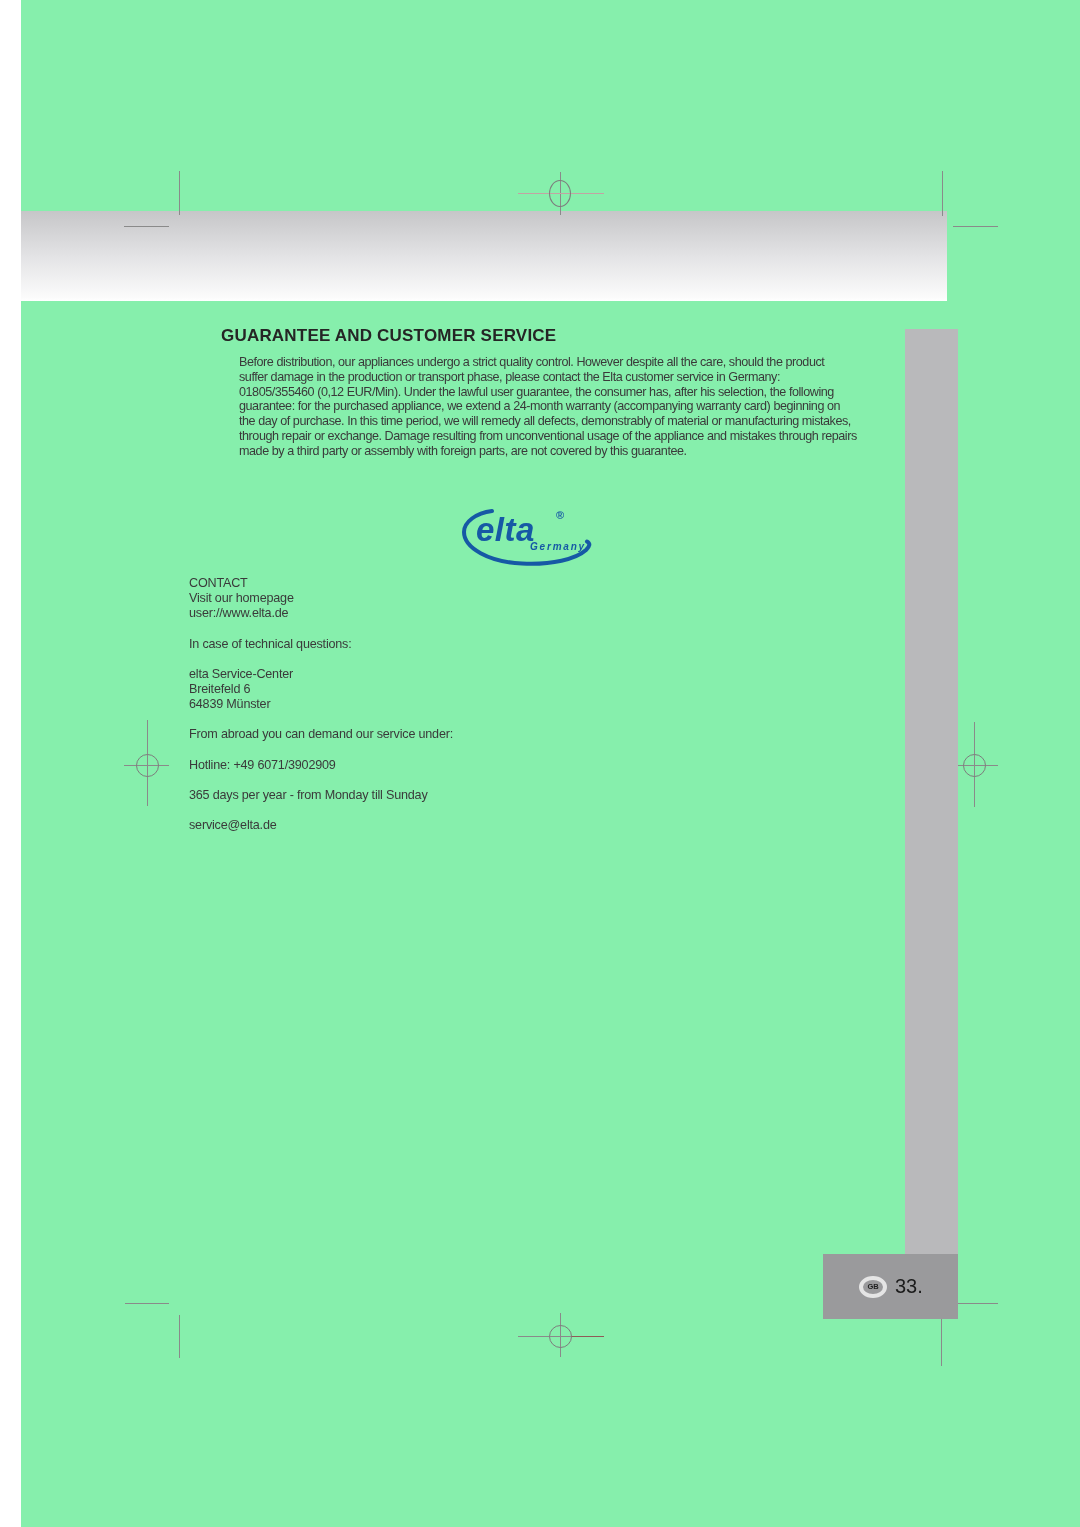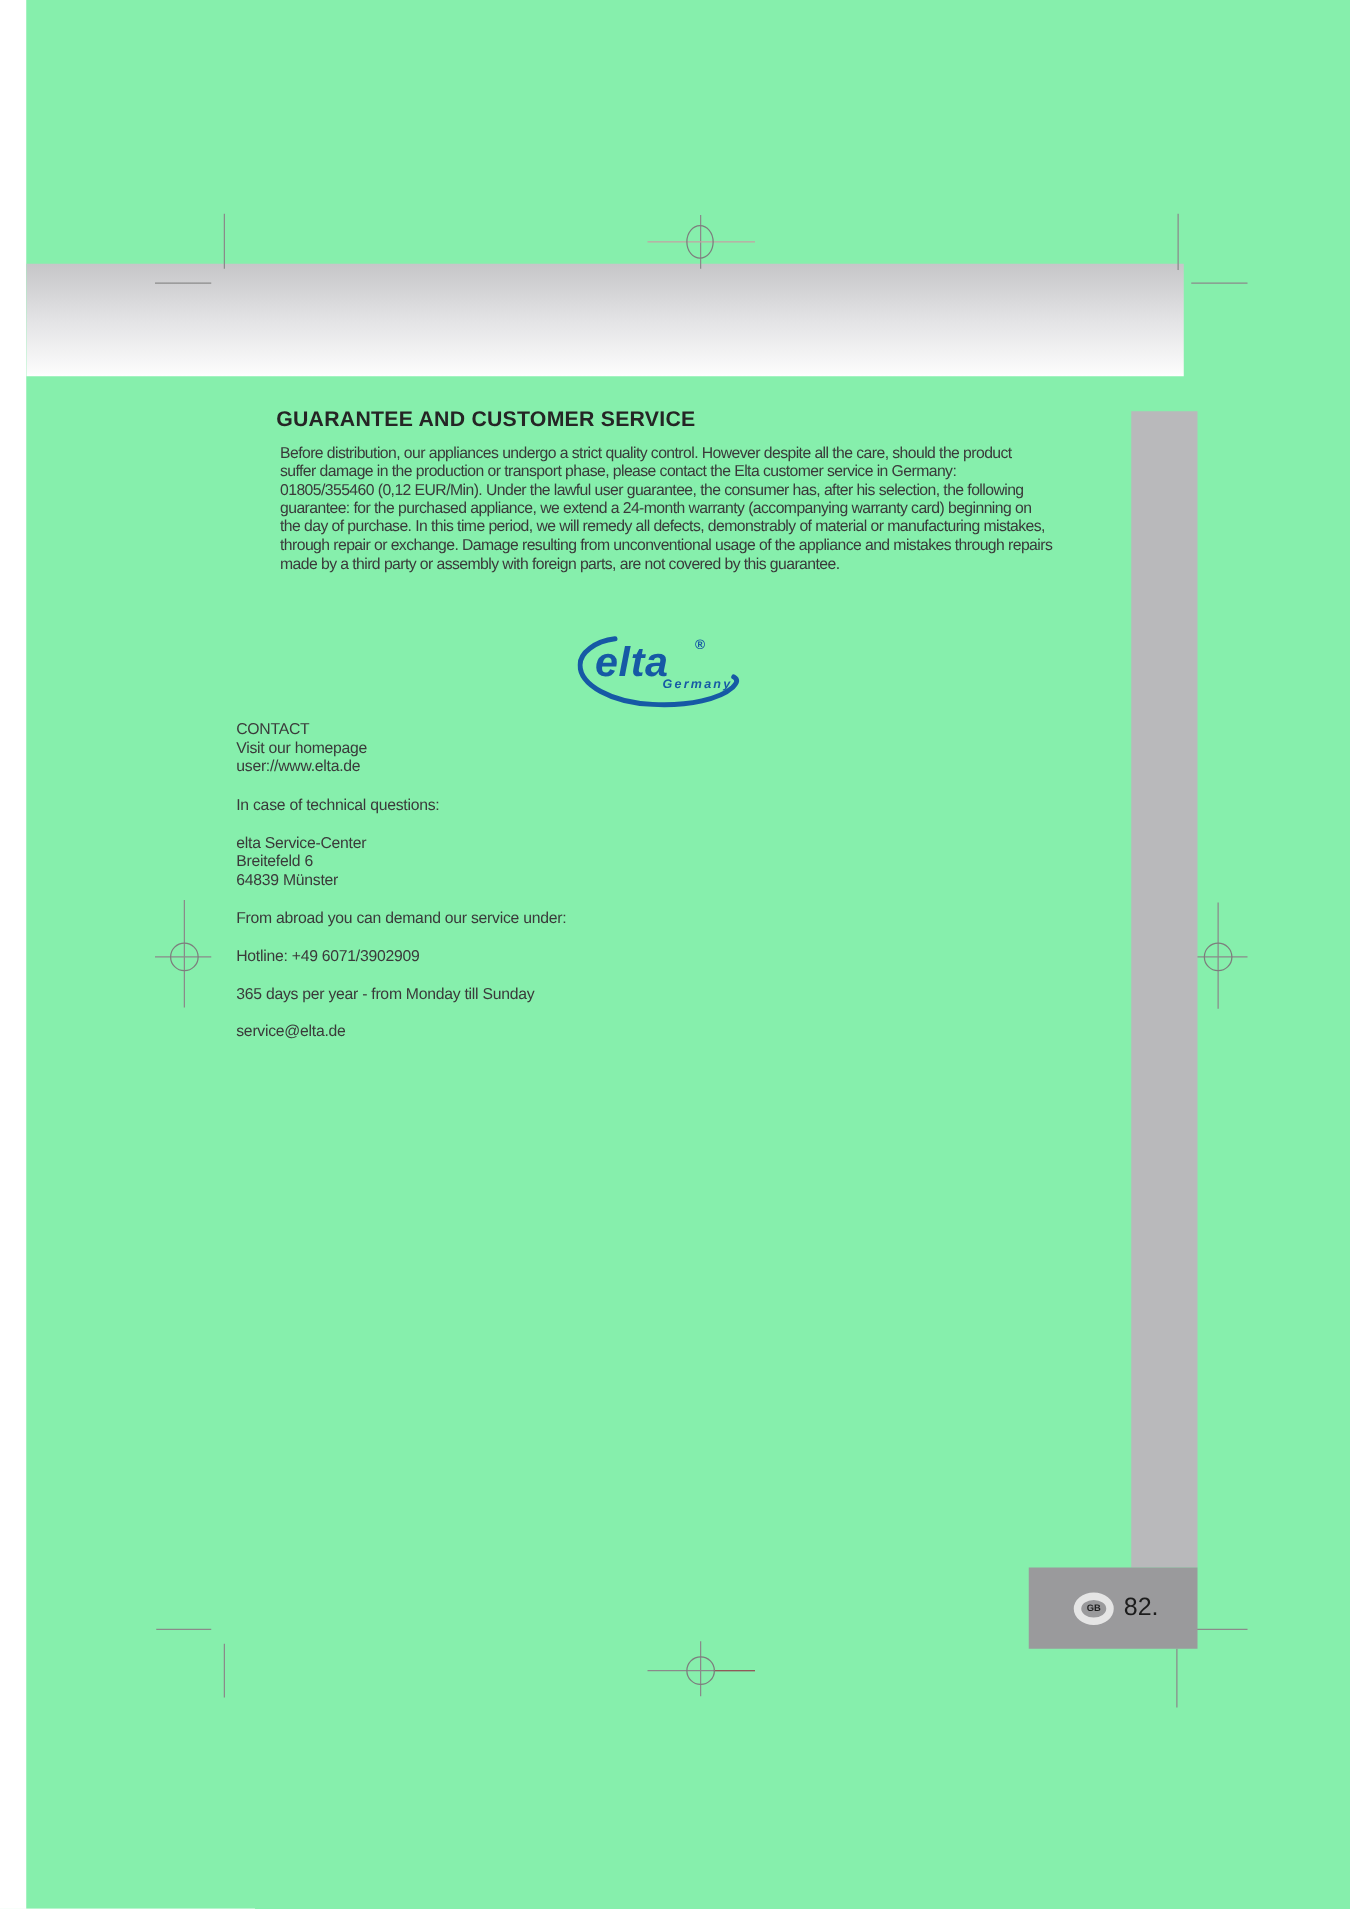--- a/index.html
+++ b/index.html
@@ -32,21 +32,21 @@
     position: absolute;
     left: 802px; top: 1254px;
     width: 135px; height: 65px;
     background: var(--page-box-gray, #9a9a9c);
     display: flex;
     align-items: center;
   }
   .gb-badge {
     margin-left: 36px;
     width: 20px; height: 14px;
-    border: 6px solid #e5e5e5;
+    border: 4px solid #e5e5e5;
     border-radius: 50%;
     display: flex; align-items: center; justify-content: center;
     font-size: 7.5px; font-weight: bold; color: #1f1f1f;
     letter-spacing: 0;
     flex: none;
   }
   .page-number {
     margin-left: 8px;
     font-size: 20px;
     color: #1c1c1c;
@@ -90,21 +90,21 @@
     position: absolute;
     left: 200px; top: 326px;
     font-size: 17px;
     font-weight: bold;
     letter-spacing: 0.2px;
     color: #252525;
     white-space: nowrap;
   }
   .paragraph {
     position: absolute;
-    left: 203px; top: 355px;
+    left: 218px; top: 355px;
     font-size: 12.6px;
     line-height: 14.8px;
     letter-spacing: -0.45px;
     color: #3a3a3a;
   }
   .paragraph .t-line { white-space: nowrap; }
 
   .contact {
     position: absolute;
     left: 168px; top: 576px;
@@ -222,16 +222,16 @@
       <div class="contact-group">
         <div class="t-line">365 days per year - from Monday till Sunday</div>
       </div>
       <div class="contact-group">
         <div class="t-line">service@elta.de</div>
       </div>
     </div>
 
   <div class="page-box">
     <span class="gb-badge">GB</span>
-    <span class="page-number">82.</span>
+    <span class="page-number">33.</span>
   </div>
 
 </div>
 
 </body></html>

